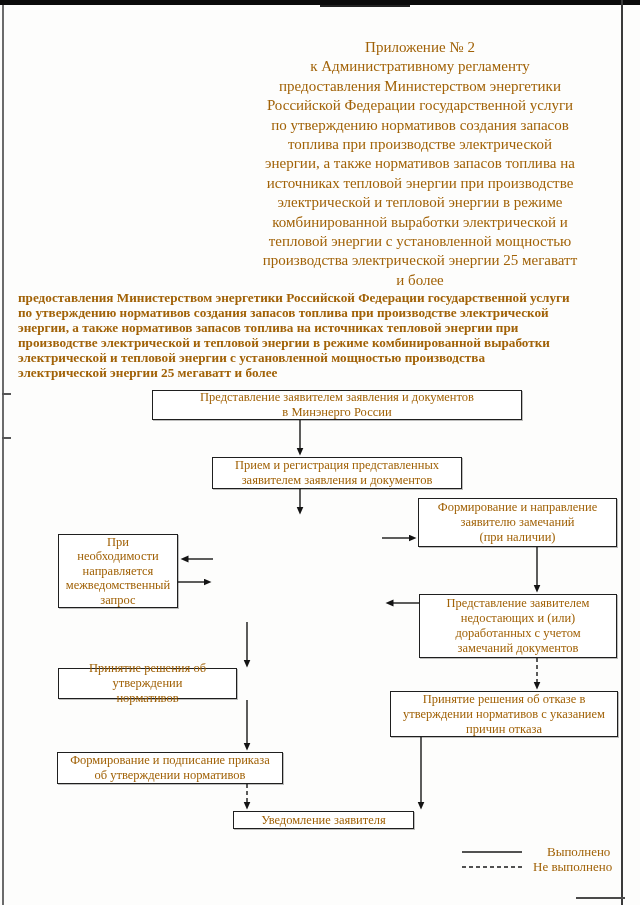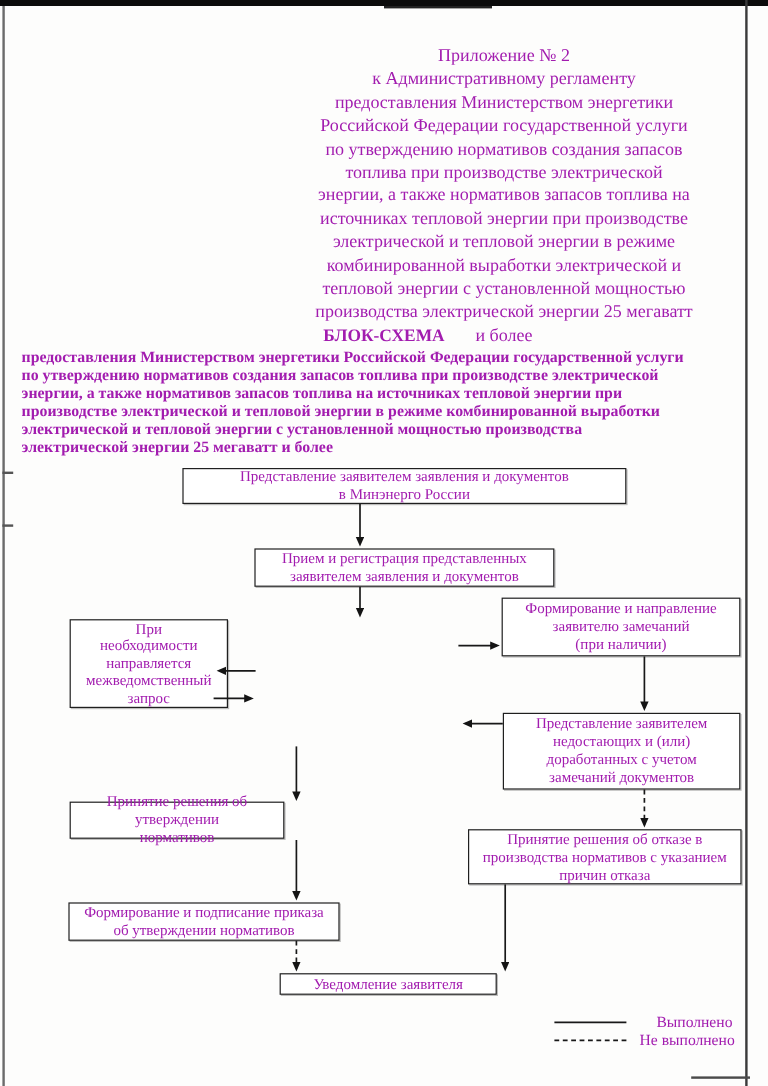--- a/index.html
+++ b/index.html
@@ -1,18 +1,18 @@
 <!DOCTYPE html>
 <html lang="ru"><head>
 <meta charset="utf-8">
 <style>
   html,body{margin:0;padding:0;background:#ffffff;}
   .page{
     position:relative;width:640px;height:905px;background:#fdfdfc;overflow:hidden;
-    font-family:"Liberation Serif","DejaVu Serif",serif;color:#a21caf;
+    font-family:"Liberation Serif","DejaVu Serif",serif;color:#a16207;
   }
   
   .scan-top{position:absolute;left:0;top:0;width:640px;height:5px;background:#0b0b0b;}
   .scan-top-notch{position:absolute;left:320px;top:5px;width:90px;height:2px;background:#222;}
   .scan-left{position:absolute;left:2px;top:5px;width:1.5px;height:900px;background:#6b6b6b;}
   .scan-tick1{position:absolute;left:2px;top:393px;width:9px;height:1.7px;background:#555;}
   .scan-tick2{position:absolute;left:2px;top:437px;width:9px;height:1.7px;background:#555;}
   .scan-right{position:absolute;left:621px;top:0;width:2px;height:905px;background:#3a3a3a;}
   .scan-bottom{position:absolute;left:576px;top:897px;width:49px;height:2.4px;background:#4a4a4a;}
 
@@ -34,21 +34,21 @@
   .fbox{
     position:absolute;box-sizing:border-box;background:#fff;
     border:1.5px solid #1f1f1f;box-shadow:1px 1px 0 rgba(110,110,110,.45);
     display:flex;align-items:center;justify-content:center;
     text-align:center;font-size:12.5px;line-height:15px;white-space:pre-line;
     padding:4px 2px;
   }
   #box-submit   {left:152px;top:390px;width:370px;height:30px;}
   #box-intake   {left:212px;top:457px;width:250px;height:32px;}
   #box-check    {left:213px;top:516px;width:169px;height:106px;}
-  #box-inter    {left:58px; top:516px;width:132px;height:74px;line-height:14.4px;}
+  #box-inter    {left:58px; top:534px;width:120px;height:74px;line-height:14.4px;}
   #box-remarks  {left:418px;top:498px;width:199px;height:49px;}
   #box-resubmit {left:419px;top:594px;width:198px;height:64px;}
   #box-approve  {left:58px; top:668px;width:179px;height:31px;}
   #box-refuse   {left:390px;top:691px;width:228px;height:46px;}
   #box-order    {left:57px; top:752px;width:226px;height:32px;}
   #box-notify   {left:233px;top:811px;width:181px;height:18px;}
 
   .connectors{position:absolute;left:0;top:0;pointer-events:none;}
 
   .legend-label{position:absolute;font-size:13px;line-height:14px;}
@@ -75,21 +75,20 @@
 по утверждению нормативов создания запасов
 топлива при производстве электрической
 энергии, а также нормативов запасов топлива на
 источниках тепловой энергии при производстве
 электрической и тепловой энергии в режиме
 комбинированной выработки электрической и
 тепловой энергии с установленной мощностью
 производства электрической энергии 25 мегаватт
 и более</div>
 
-  <div class="schema-heading">БЛОК-СХЕМА</div>
   <div class="schema-subtitle">предоставления Министерством энергетики Российской Федерации государственной услуги
 по утверждению нормативов создания запасов топлива при производстве электрической
 энергии, а также нормативов запасов топлива на источниках тепловой энергии при
 производстве электрической и тепловой энергии в режиме комбинированной выработки
 электрической и тепловой энергии с установленной мощностью производства
 электрической энергии 25 мегаватт и более</div>
 
   <div class="fbox" id="box-submit">Представление заявителем заявления и документов
 в Минэнерго России</div>
   <div class="fbox" id="box-intake">Прием и регистрация представленных
@@ -102,21 +101,21 @@
   <div class="fbox" id="box-remarks">Формирование и направление
 заявителю замечаний
 (при наличии)</div>
   <div class="fbox" id="box-resubmit">Представление заявителем
 недостающих и (или)
 доработанных с учетом
 замечаний документов</div>
   <div class="fbox" id="box-approve">Принятие решения об утверждении
 нормативов</div>
   <div class="fbox" id="box-refuse">Принятие решения об отказе в
-производства нормативов с указанием
+утверждении нормативов с указанием
 причин отказа</div>
   <div class="fbox" id="box-order">Формирование и подписание приказа
 об утверждении нормативов</div>
   <div class="fbox" id="box-notify">Уведомление заявителя</div>
 
   <svg class="connectors" width="640" height="905" viewBox="0 0 640 905">
     <defs>
       <marker id="ah" markerWidth="9" markerHeight="9" refX="5.5" refY="3.5" orient="auto" markerUnits="userSpaceOnUse">
         <path d="M0,0 L8,3.5 L0,7 Z" fill="#141414"></path>
       </marker>

